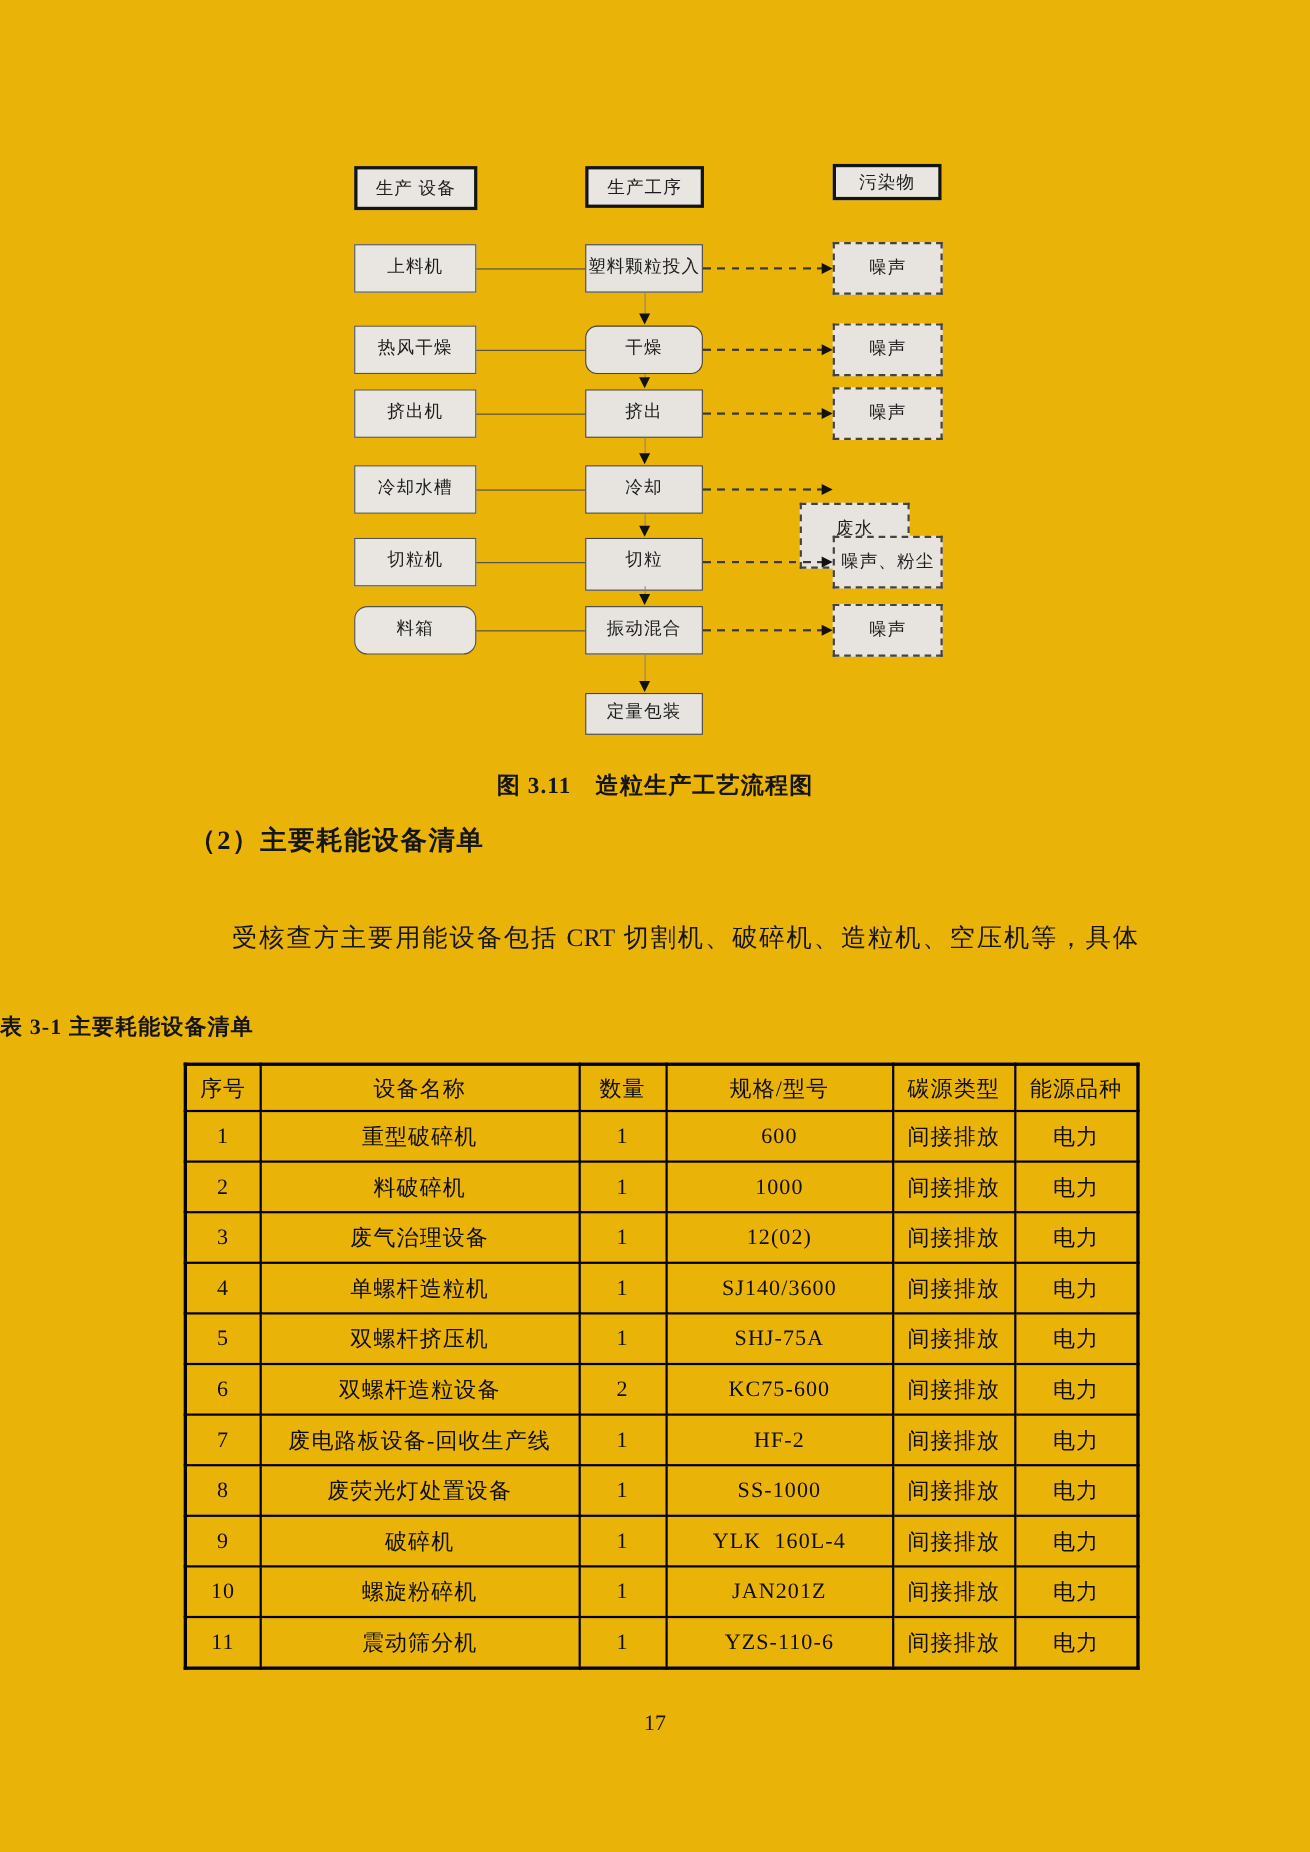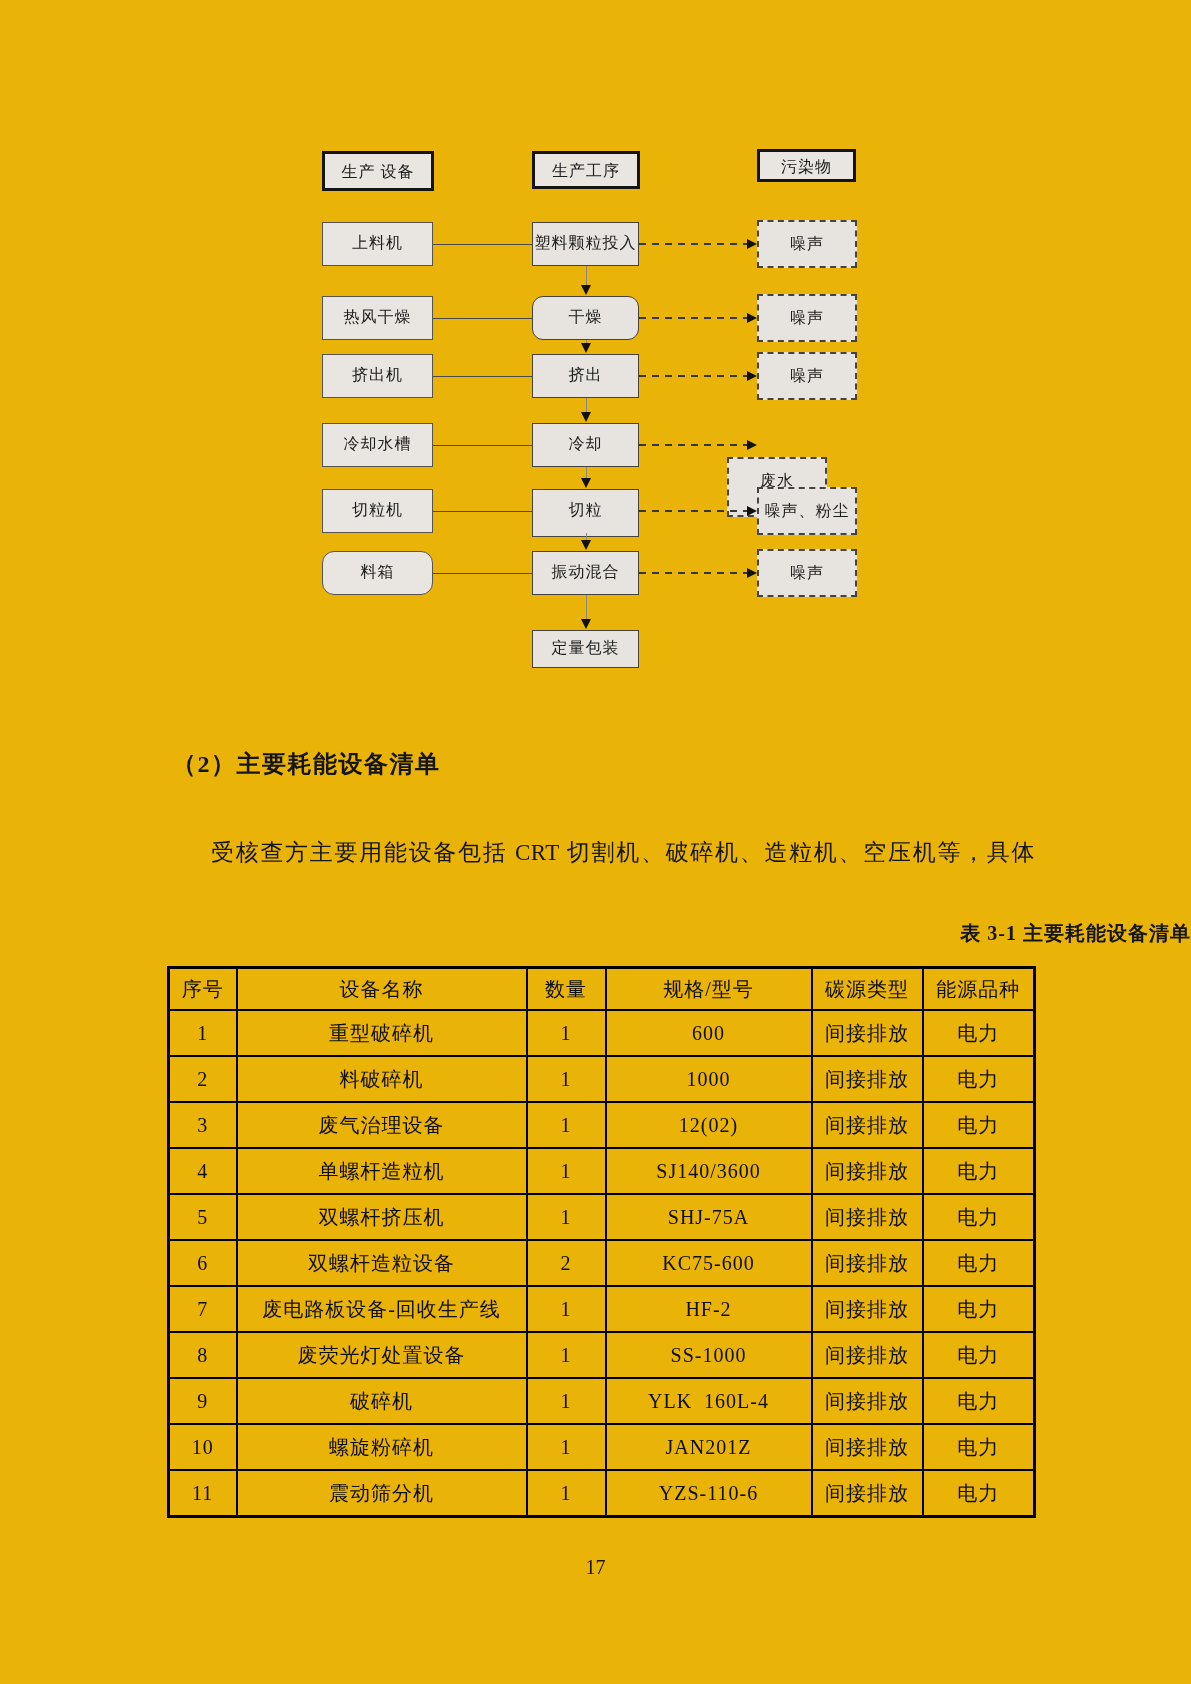--- a/index.html
+++ b/index.html
@@ -39,21 +39,21 @@
     font-size:24px; font-weight:bold; letter-spacing:1.5px;
   }
   .para{
     position:absolute; top:806px; left:163px; width:872px;
     font-size:23px; line-height:48px; letter-spacing:0.5px;
   }
   .para .l1{display:block; text-indent:48px; text-align:justify; text-align-last:justify;}
   .para .l2{display:block;}
   .tbl-caption{
     position:absolute; top:920px; left:0; width:1191px;
-    text-align:right; font-size:20px; font-weight:bold; letter-spacing:1px;
+    text-align:left; font-size:20px; font-weight:bold; letter-spacing:1px;
   }
   
   table.equip{
     position:absolute; left:167px; top:966px; width:866px;
     border-collapse:collapse; table-layout:fixed;
     font-size:20px; color:#0e0e0e; border:3px solid #000;
   }
   table.equip th, table.equip td{
     border:2px solid #000; text-align:center; vertical-align:middle;
     padding:0; height:44px; font-weight:normal; letter-spacing:1px;
@@ -118,20 +118,21 @@
       <div class="fbox mid" style="left: 532px; top: 551px; width: 107px; height: 44px; line-height: 40px;">振动混合</div>
       <div class="fbox dashed" style="left: 757px; top: 549px; width: 100px; height: 48px; line-height: 44px;">噪声</div>
       <div class="hline" style="left: 433px; top: 573px; width: 99px;"></div>
       <div class="dline" style="left: 639px; top: 572px; width: 109px;"></div>
       <div class="arr-right" style="left: 747px; top: 568px;"></div>
       <div class="vline" style="left: 585.5px; top: 595px; height: 25px;"></div>
       <div class="arr-down" style="left: 580.5px; top: 619px;"></div>
       <div class="fbox mid" style="left: 532px; top: 630px; width: 107px; height: 38px; line-height: 34px;">定量包装</div>
     </div>
 
+  <div class="fig-caption">图 3.11　造粒生产工艺流程图</div>
 
   <div class="sec-heading">（2）主要耗能设备清单</div>
 
   <p class="para">
       <span class="l1">受核查方主要用能设备包括 CRT 切割机、破碎机、造粒机、空压机等，具体</span>
     </p>
 
   <div class="tbl-caption">表 3-1 主要耗能设备清单</div>
 
   <table class="equip">

